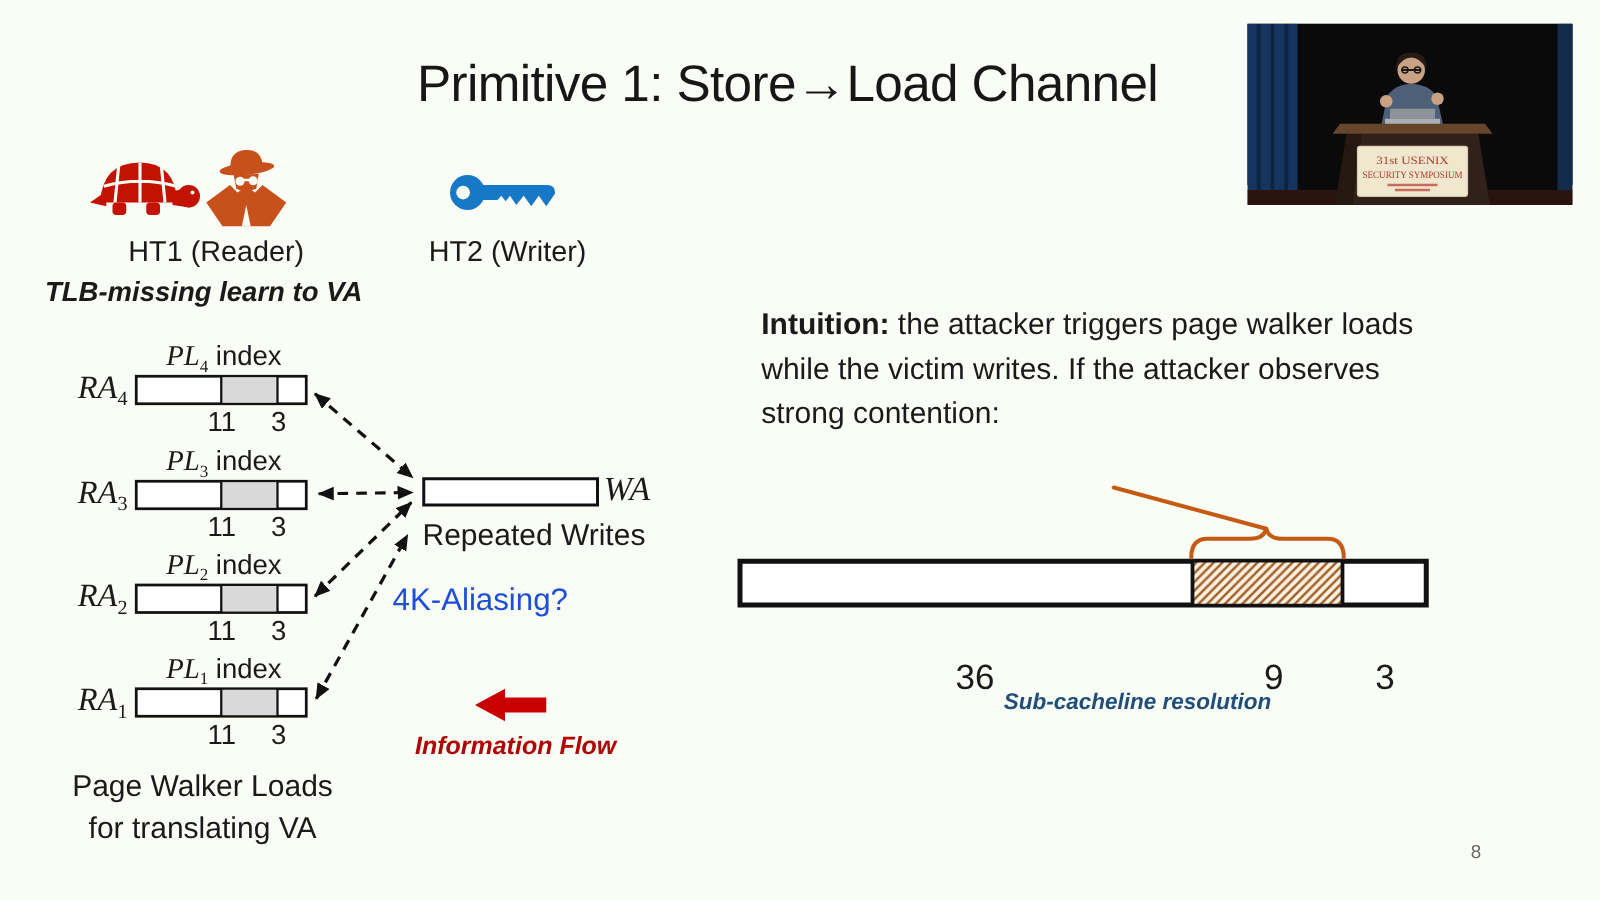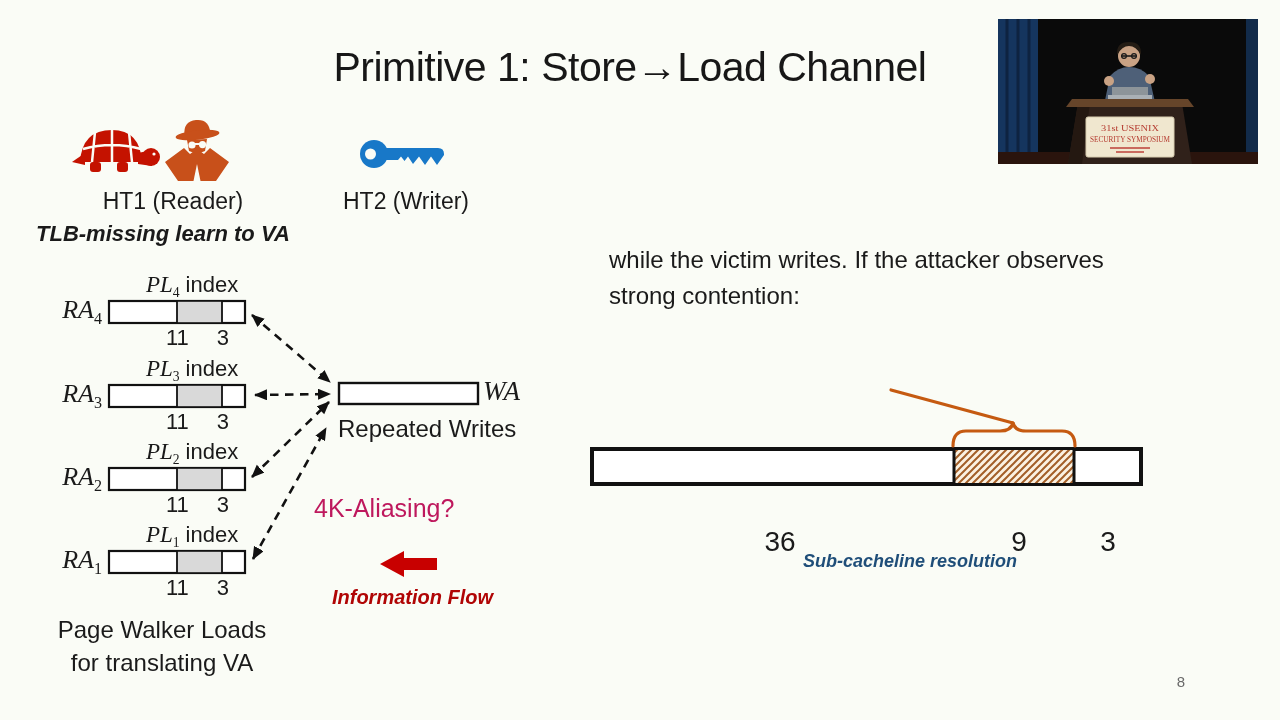--- a/index.html
+++ b/index.html
@@ -10,28 +10,28 @@
   }
   .abs{position:absolute;}
   .center{text-align:center;}
   .nowrap{white-space:nowrap;}
   .math{font-family:"Liberation Serif",serif;font-style:italic;}
   sub.msub{font-family:"Liberation Serif",serif;font-style:normal;font-size:0.62em;}
   #title{top:44px;left:130px;width:1000px;font-size:41px;letter-spacing:-0.5px;color:#171717;}
   .actor-label{font-size:23px;}
   #tlb-note{left:36px;top:221px;width:290px;font-size:22px;font-style:italic;font-weight:bold;font-family:"Liberation Sans",sans-serif;}
   #tlb-note{font-weight:600;}
-  .pl-label{width:118px;text-align:center;font-size:22px;white-space:nowrap;}
+  .pl-label{width:118px;font-size:22px;white-space:nowrap;}
   .pl-label .math{font-size:23px;}
   .pl-suffix{margin-left:6px;}
   .ra-label{width:60px;text-align:right;font-size:26px;}
   .bits{width:63px;display:flex;justify-content:space-between;font-size:22px;}
   #wa-label{left:483px;top:376px;font-size:27px;}
   #repeated-writes{left:338px;top:415px;font-size:24px;}
-  #aliasing{left:314px;top:494px;font-size:25px;color:#be185d;}
+  #aliasing{left:314px;top:466px;font-size:25px;color:#1d4ed8;}
   #info-flow{left:295px;top:586px;width:235px;font-size:20px;font-weight:bold;font-style:italic;color:#B00505;text-align:center;}
   #pw-caption{left:36px;top:613px;width:252px;font-size:24px;line-height:33px;text-align:center;}
   #intuition{left:609px;top:242px;font-size:24px;line-height:35.5px;white-space:nowrap;}
   .bar-num{font-size:28px;text-align:center;margin-top:36px;}
   #subcache{left:690px;top:551px;width:440px;text-align:center;font-size:18px;font-weight:bold;font-style:italic;color:#1F4E79;}
   #page-number{left:1150px;top:673px;width:35px;text-align:right;font-size:15px;color:#6a6a6a;}
   #video{left:998px;top:19px;width:260px;height:129px;background:#060606;}
   svg{display:block;}
   #shapes{left:0;top:0;pointer-events:none;}
 </style>
@@ -180,20 +180,21 @@
 <div id="repeated-writes" class="abs nowrap">Repeated Writes</div>
 <div id="aliasing" class="abs nowrap">4K-Aliasing?</div>
 <div id="info-flow" class="abs nowrap">Information Flow</div>
 
 <div id="pw-caption" class="abs">
   <div class="nowrap">Page Walker Loads</div>
   <div class="nowrap">for translating VA</div>
 </div>
 
 <div id="intuition" class="abs">
+  <div><b>Intuition:</b><span> the attacker triggers page walker loads</span></div>
   <div>while the victim writes. If the attacker observes</div>
   <div>strong contention:</div>
 </div>
 
 <div class="abs bar-num" style="left:735px;top:490px;width:90px">36</div>
 <div class="abs bar-num" style="left:989px;top:490px;width:60px">9</div>
 <div class="abs bar-num" style="left:1078px;top:490px;width:60px">3</div>
 
 <div id="subcache" class="abs nowrap">Sub-cacheline resolution</div>
 

